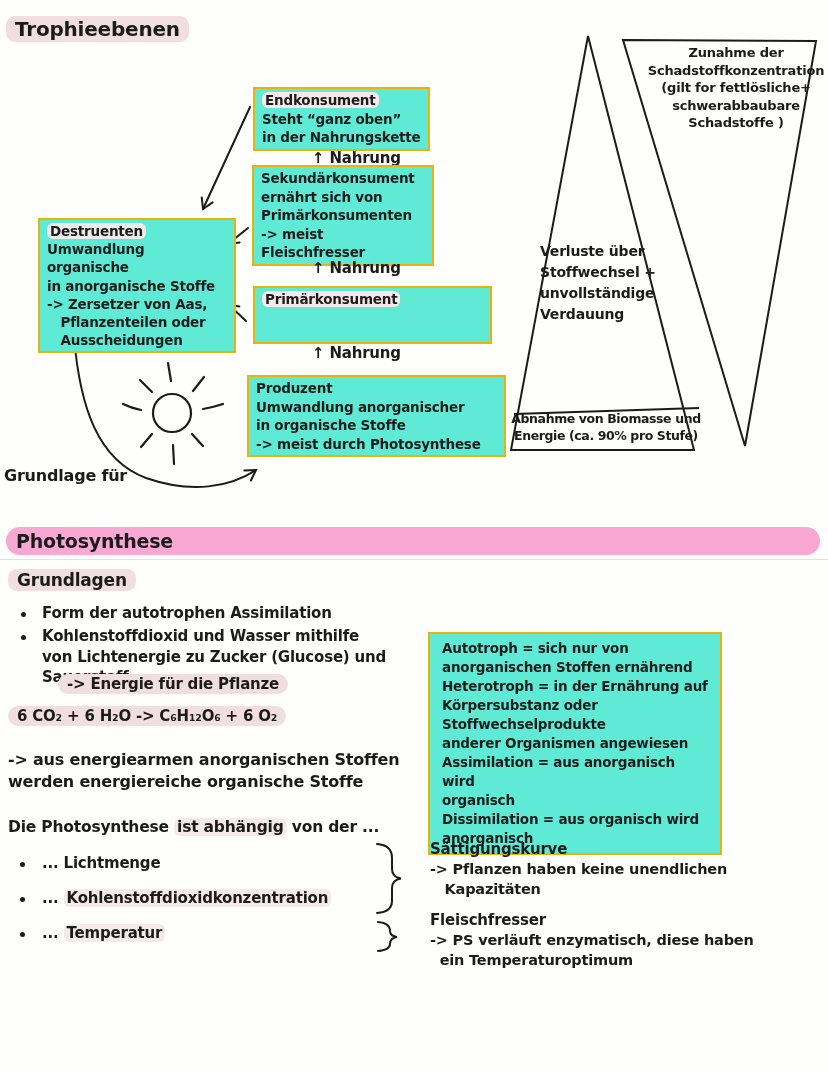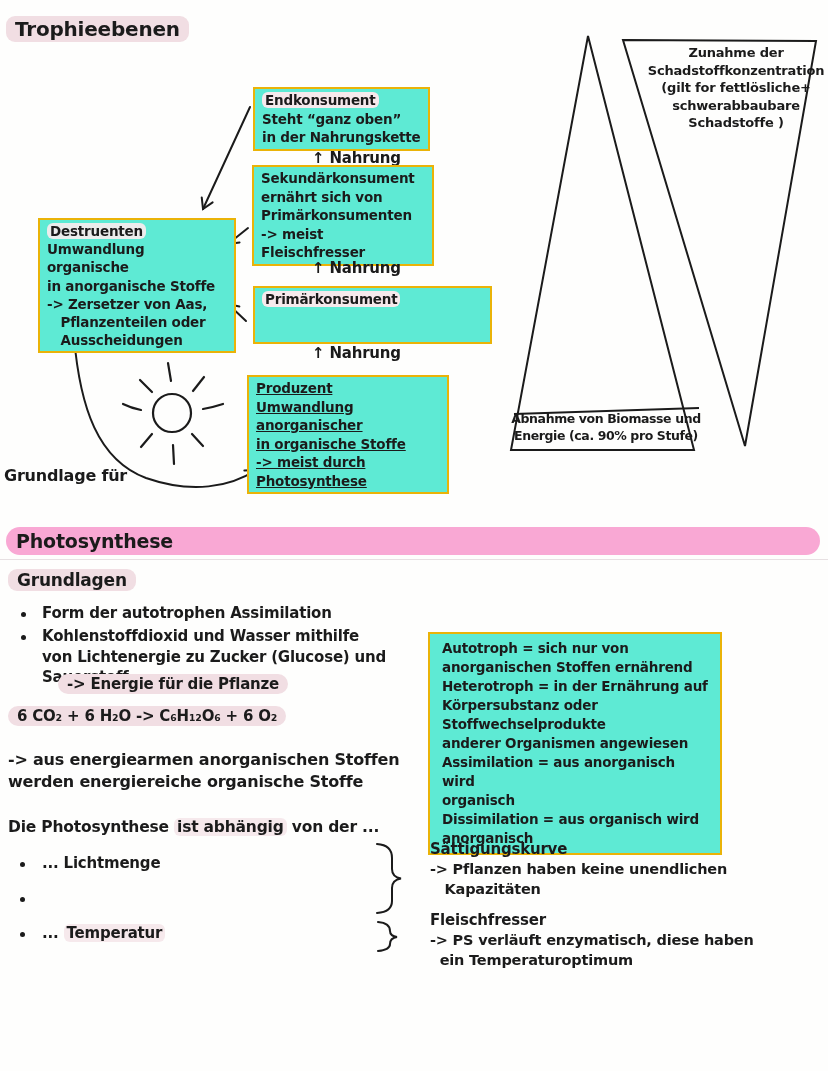--- a/index.html
+++ b/index.html
@@ -100,38 +100,42 @@
   </div>
 
   <div class="nahrung" style="left:312px; top:259px;">↑ Nahrung</div>
 
   <div class="box" style="left:253px; top:286px; width:239px; min-height:58px;">
     <span class="hl-soft">Primärkonsument</span>
   </div>
 
   <div class="nahrung" style="left:312px; top:344px;">↑ Nahrung</div>
 
-  <div class="box" style="left:247px; top:375px; width:202px; min-height:77px;text-decoration:underline;">
+  <div class="box" style="left:247px; top:375px; width:259px; min-height:77px;">
     <span class="box-title">Produzent</span>
     <div class="ml">Umwandlung anorganischer
 in organische Stoffe
 -&gt; meist durch Photosynthese</div>
   </div>
 
   <div class="box" style="left:22px; top:218px; width:198px; min-height:114px; line-height:18.2px;margin-left:16px;">
     <span class="hl-gray">Destruenten</span>
     <div class="ml">Umwandlung organische
 in anorganische Stoffe
 -&gt; Zersetzer von Aas,
 &nbsp;&nbsp;&nbsp;Pflanzenteilen oder
 &nbsp;&nbsp;&nbsp;Ausscheidungen</div>
   </div>
 
   <div class="abs" style="left:4px; top:466px; font-size:16px;">Grundlage für</div>
 
+  <div class="abs ml" style="left:540px; top:241px; width:140px; font-size:14px; line-height:21px;">Verluste über
+Stoffwechsel +
+unvollständige
+Verdauung</div>
 
   <div class="abs ml tri-text" style="left:506px; top:411px; width:200px; font-size:12.5px; line-height:16.5px; letter-spacing:-0.4px;">Abnahme von Biomasse und
 Energie (ca. 90% pro Stufe)</div>
 
   <div class="abs ml tri-text" style="left:643px; top:44px; width:186px;">Zunahme der
 Schadstoffkonzentration
 (gilt for fettlösliche+
 schwerabbaubare
 Schadstoffe )</div>
 
@@ -175,20 +179,24 @@
     <span>Die Photosynthese </span><span class="hl-soft">ist abhängig</span><span> von der ...</span>
   </div>
 
   <span class="dot" style="left:20px; top:862px;"></span>
   <div class="abs" style="left:42px; top:854px; font-size:15px;">
     <span>...</span>
     <span>Lichtmenge</span>
   </div>
 
   <span class="dot" style="left:20px; top:897px;"></span>
+  <div class="abs" style="left:42px; top:889px; font-size:15px;">
+    <span>...</span>
+    <span class="hl-soft">Kohlenstoffdioxidkonzentration</span>
+  </div>
 
   <span class="dot" style="left:20px; top:932px;"></span>
   <div class="abs" style="left:42px; top:924px; font-size:15px;">
     <span>...</span>
     <span class="hl-soft">Temperatur</span>
   </div>
 
   <div class="abs" style="left:430px; top:839px; font-size:15px; line-height:20px;">
     <div>Sättigungskurve</div>
     <div class="ml" style="font-size:14.5px;">-&gt; Pflanzen haben keine unendlichen

